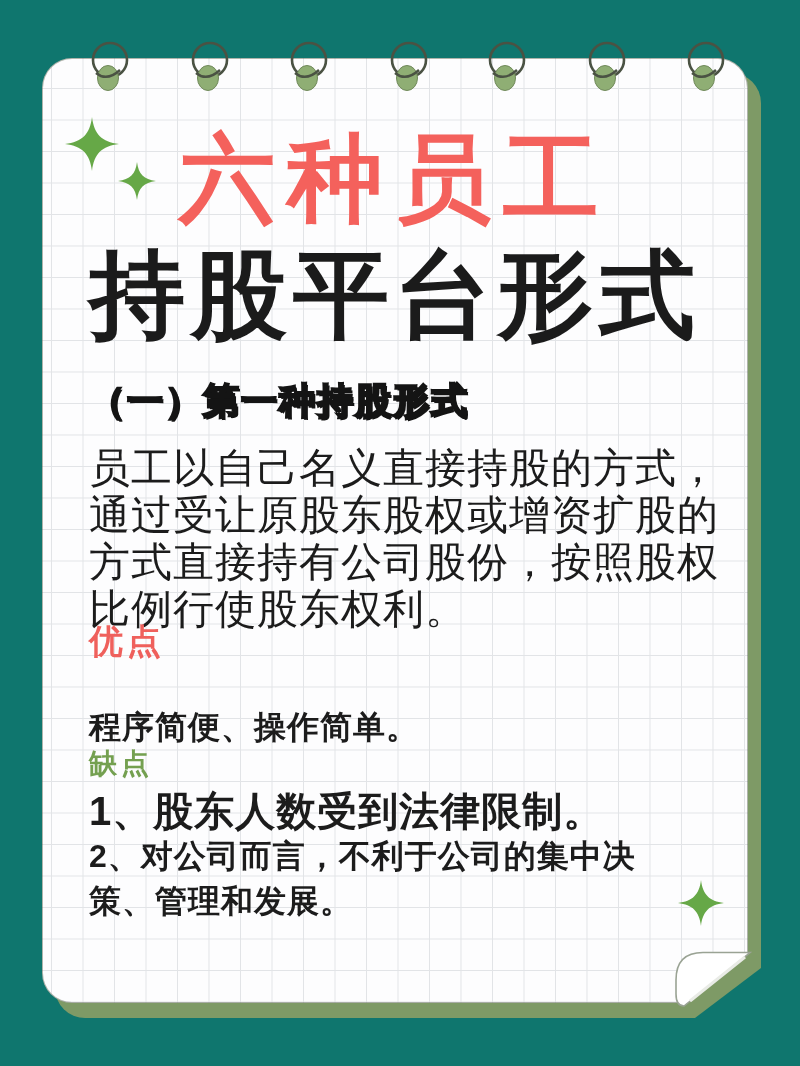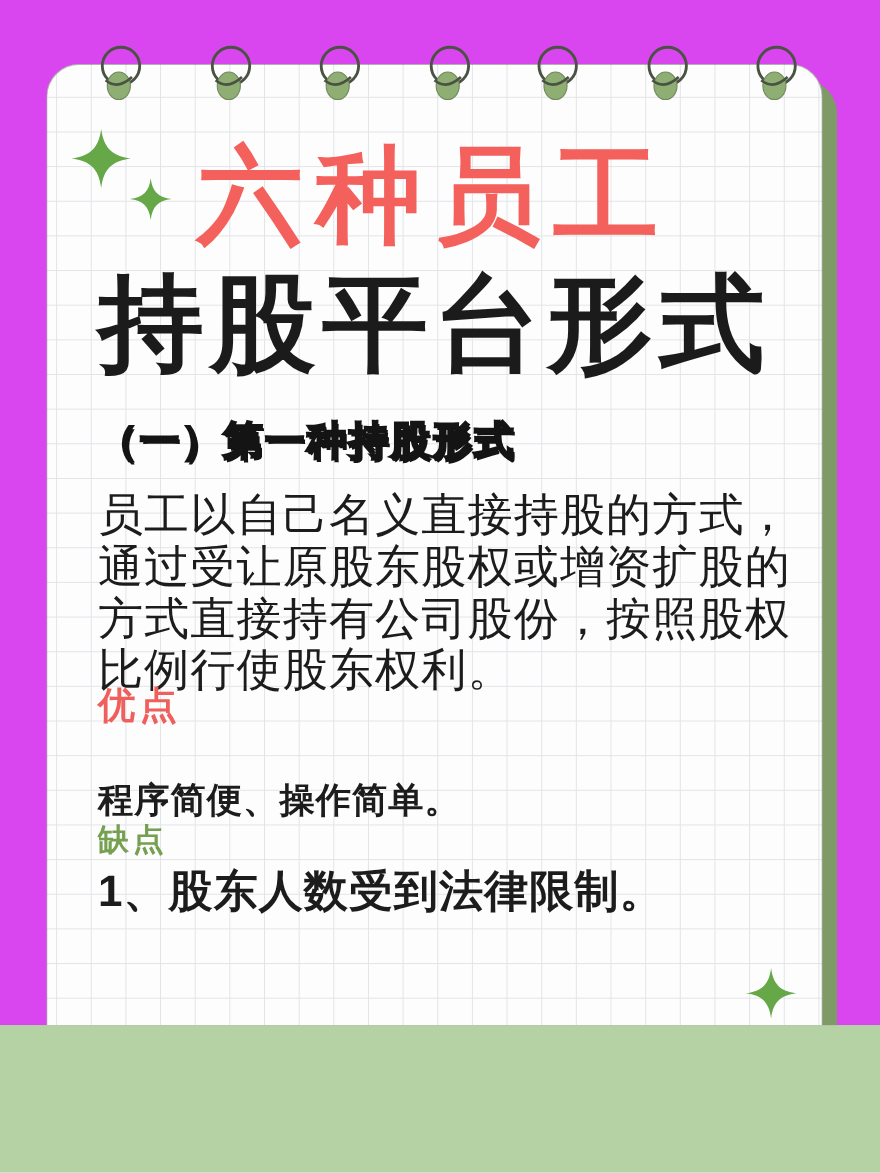--- a/index.html
+++ b/index.html
@@ -1,18 +1,18 @@
 <!DOCTYPE html>
 <html><head>
 <meta charset="utf-8">
 <style>
   html,body{margin:0;padding:0;background:#b5d2a5;}
   .stage{
-    position:relative;width:800px;height:932px;overflow:hidden;
-    background:#d946ef;
+    position:relative;width:800px;height:1066px;overflow:hidden;
+    background:#0f766e;
     font-family:"Liberation Sans","DejaVu Sans",sans-serif;
   }
   
   .paper-shadow{
     position:absolute;left:55px;top:73px;width:706px;height:945px;
     background:#7e9a66;border-radius:30px 30px 0 30px;
     clip-path:polygon(0 0,100% 0,100% 895px,640px 100%,0 100%);
   }
   
   .paper{
@@ -68,20 +68,21 @@
 
   <div class="paper">
     <div class="title1">六种员工</div>
     <div class="title2">持股平台形式</div>
     <div class="heading">（一）第一种持股形式</div>
     <div class="para">员工以自己名义直接持股的方式，通过受让原股东股权或增资扩股的方式直接持有公司股份，按照股权比例行使股东权利。</div>
     <div class="pros-label">优点</div>
     <div class="pros-text">程序简便、操作简单。</div>
     <div class="cons-label">缺点</div>
     <div class="cons-item1">1、股东人数受到法律限制。</div>
+    <div class="cons-item2">2、对公司而言，不利于公司的集中决策、管理和发展。</div>
   </div>
 
   <svg class="ring" style="left:80px" width="56" height="92" viewBox="0 0 56 92">
       <circle cx="30" cy="20" r="17" fill="none" stroke="#4a5243" stroke-width="2.6"></circle>
       <ellipse cx="28" cy="38" rx="10.5" ry="12.5" fill="#8fae74" stroke="#70895a" stroke-width="1"></ellipse>
       <path d="M16 33 Q27 42 40 30" fill="none" stroke="#4a5243" stroke-width="2.4"></path>
     </svg>
   <svg class="ring" style="left:180px" width="56" height="92" viewBox="0 0 56 92">
       <circle cx="30" cy="20" r="17" fill="none" stroke="#4a5243" stroke-width="2.6"></circle>
       <ellipse cx="28" cy="38" rx="10.5" ry="12.5" fill="#8fae74" stroke="#70895a" stroke-width="1"></ellipse>

